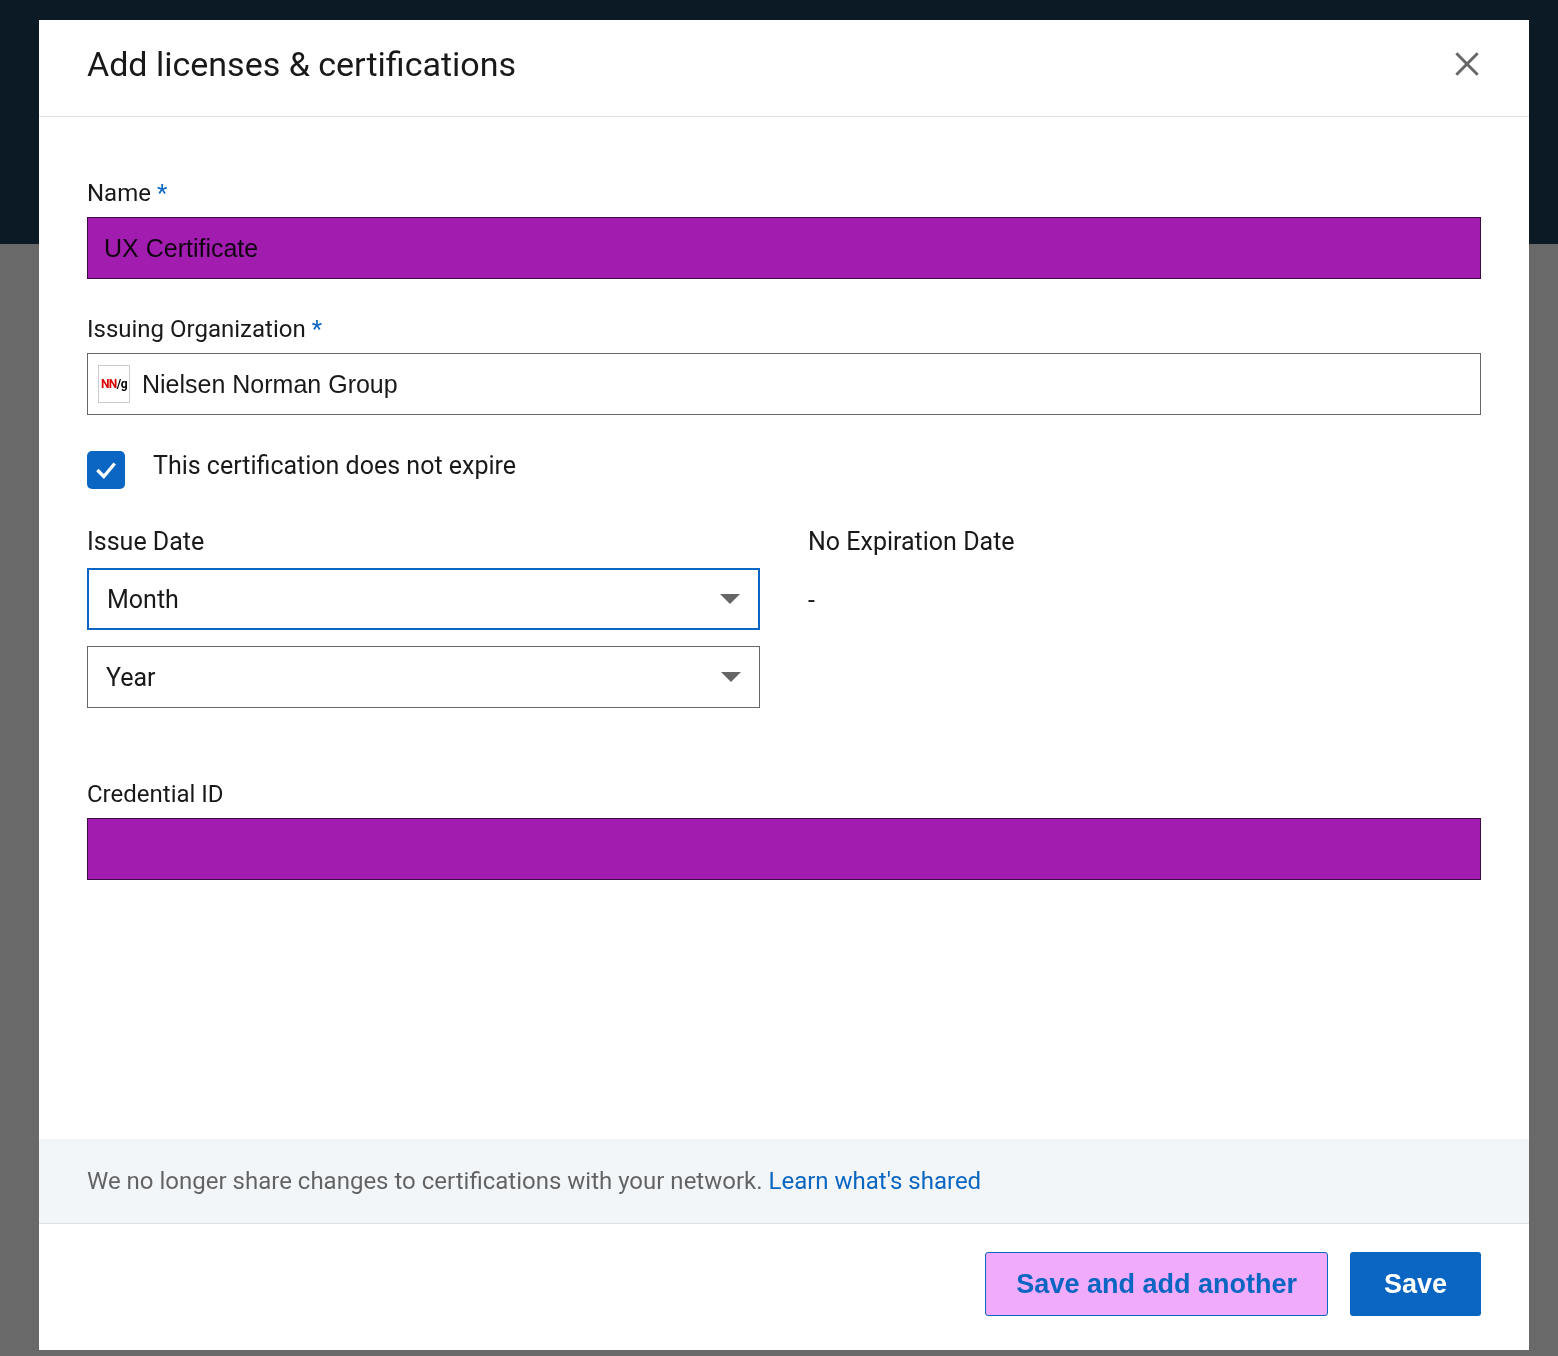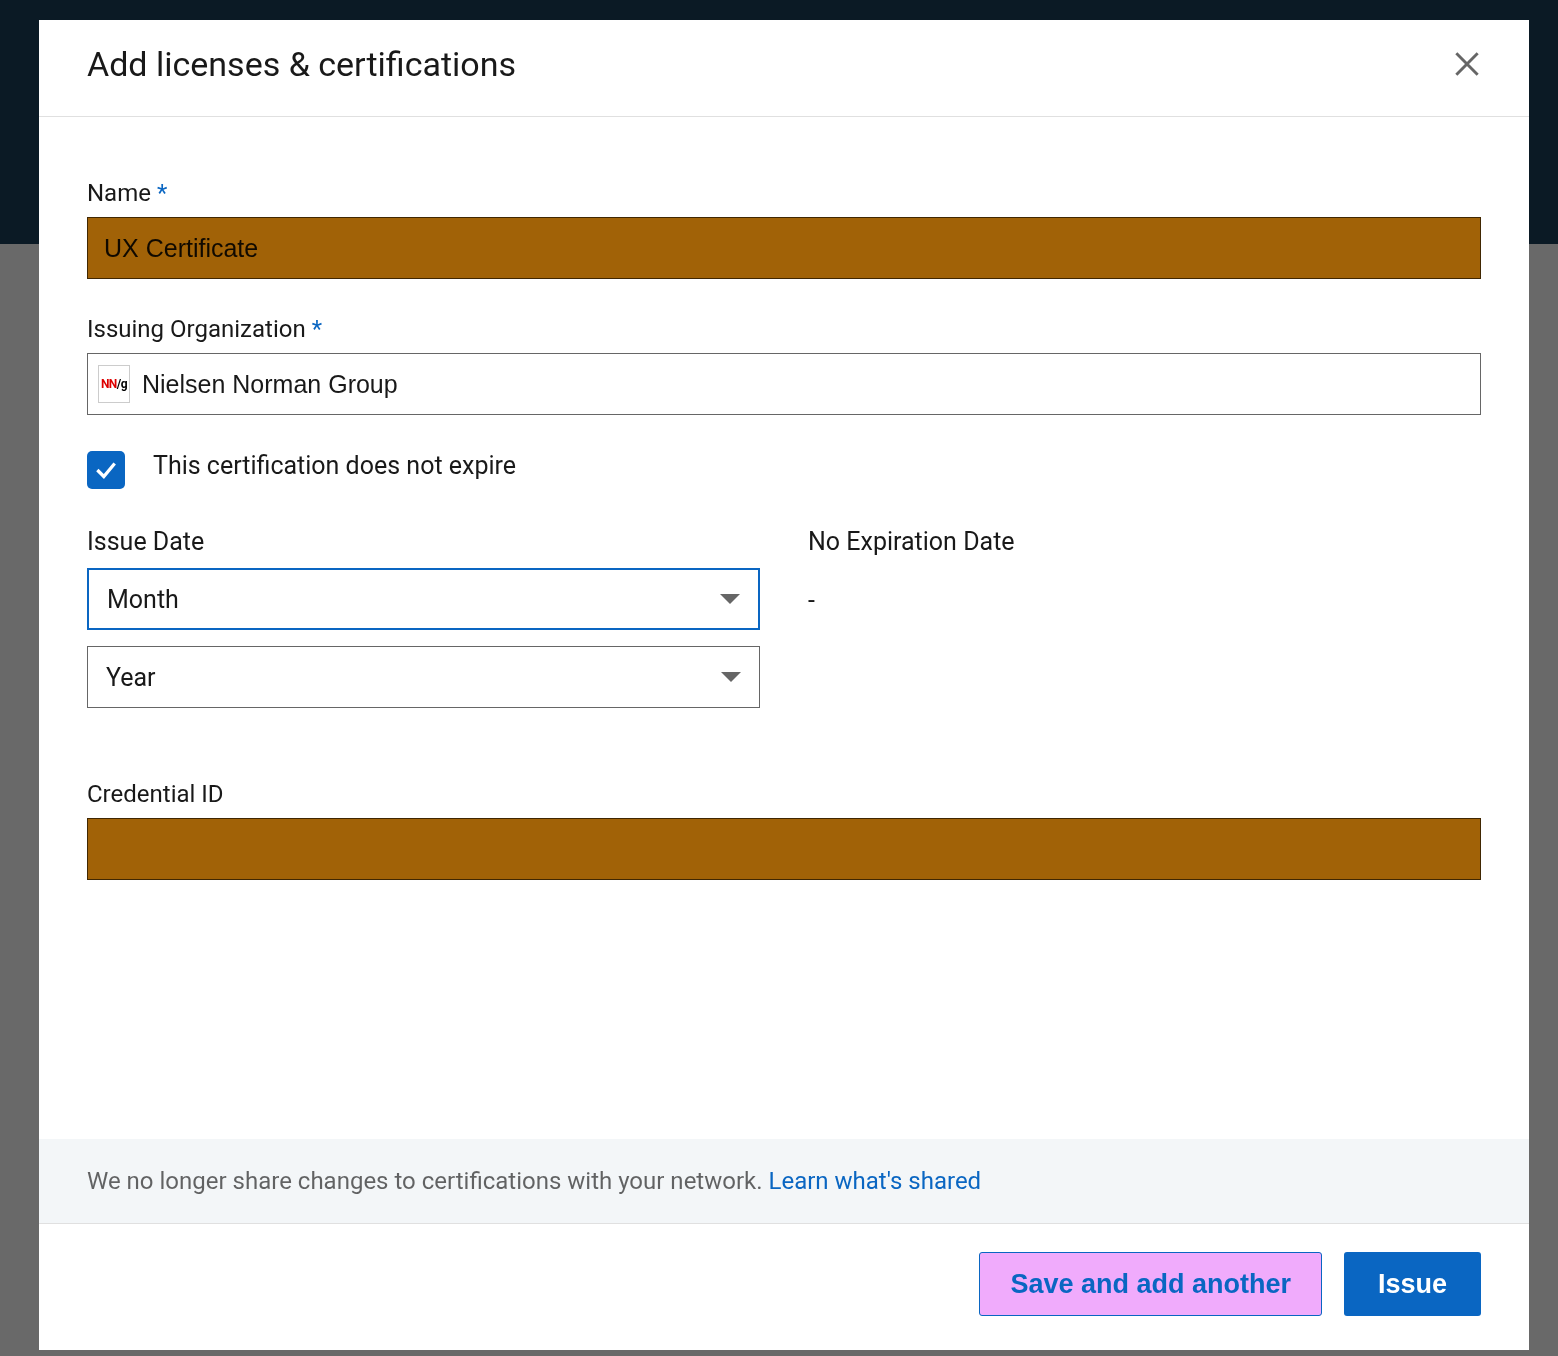--- a/index.html
+++ b/index.html
@@ -77,21 +77,21 @@
       color: #0a66c2;
       font-size: 24px;
     }
     .text-input {
       width: 100%;
       height: 62px;
       border: 1px solid rgba(0,0,0,0.6);
       padding: 0 16px;
       font-size: 25px;
       color: rgba(0,0,0,0.9);
-      background: #a16207;
+      background: #a21caf;
     }
     .org-input-wrap {
       width: 100%;
       height: 62px;
       border: 1px solid rgba(0,0,0,0.6);
       display: flex;
       align-items: center;
       padding: 0 10px;
       gap: 12px;
       background: #fff;
@@ -309,16 +309,16 @@
 
 
   </div>
 
   <div class="info-banner">
     <span class="info-text">We no longer share changes to certifications with your network. </span><span class="info-text info-link">Learn what's shared</span>
   </div>
 
   <div class="modal-footer">
     <button class="btn btn-secondary">Save and add another</button>
-    <button class="btn btn-primary">Issue</button>
+    <button class="btn btn-primary">Save</button>
   </div>
 
 </div>
 
 </body></html>

